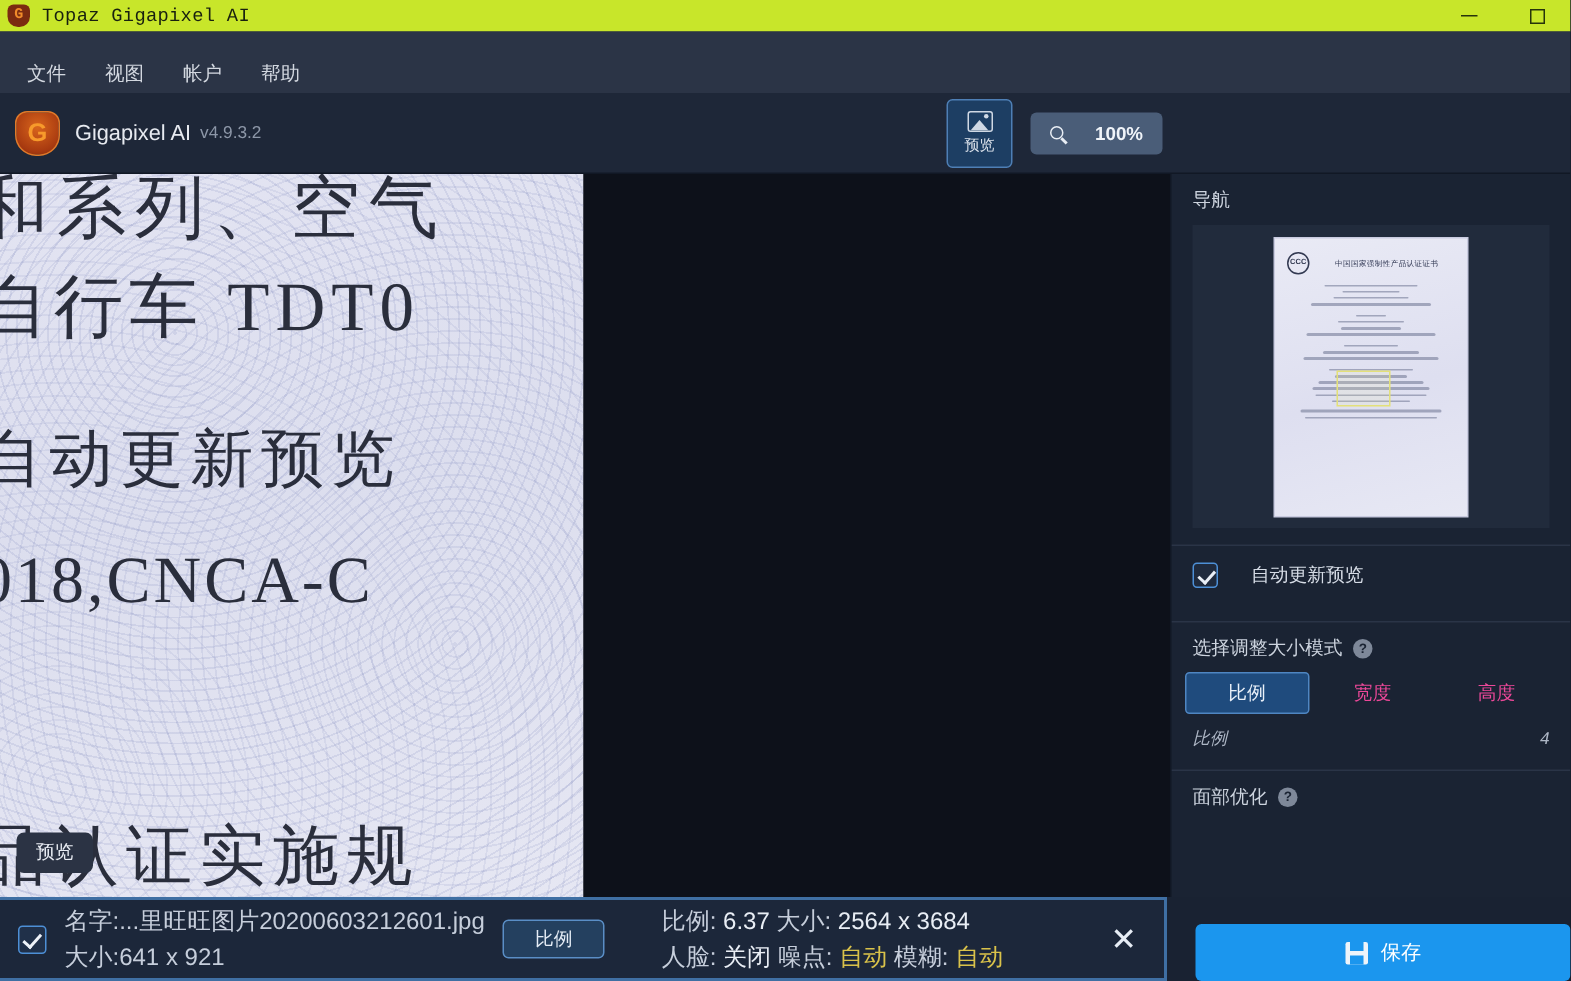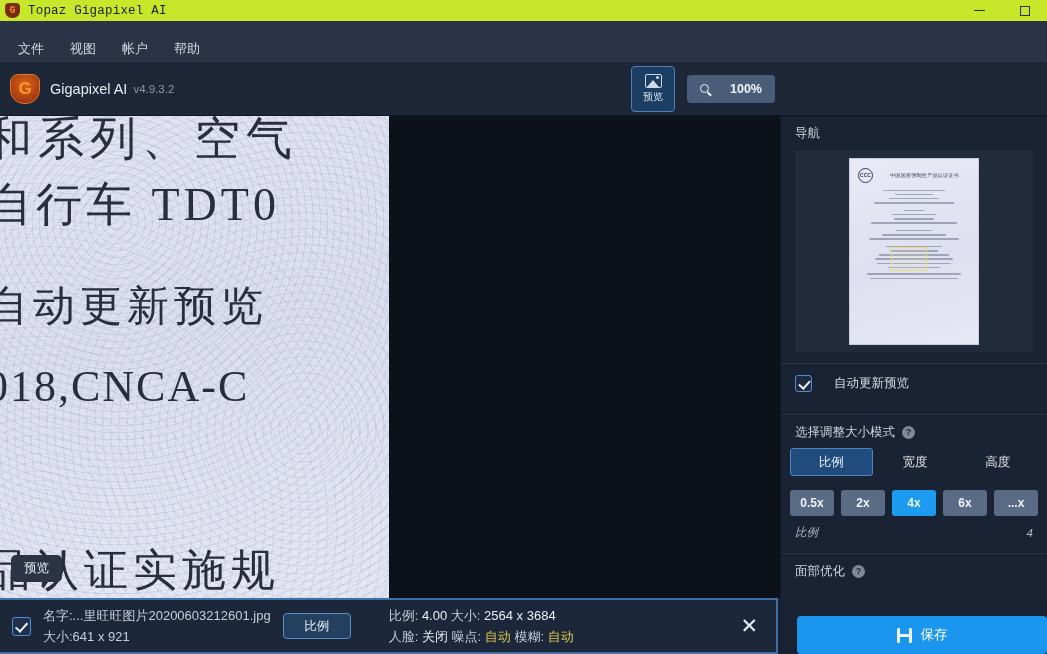--- a/index.html
+++ b/index.html
@@ -202,21 +202,21 @@
   .rp-label .lbl { color: #ccd3de; font-size: 12.5px; }
   .help {
     width: 13px; height: 13px; border-radius: 50%; background: #7e8899;
     color: #1a2333; font-size: 9px; font-weight: bold; line-height: 13px;
     text-align: center; flex: none; cursor: pointer;
   }
 
   .seg { display: flex; margin: 0 9px; gap: 2px; }
   .seg-btn {
     flex: 1; height: 28px; line-height: 28px; text-align: center;
-    color: #e5e5e5; font-size: 12.5px; border-radius: 3px; cursor: pointer;
+    color: #ec4899; font-size: 12.5px; border-radius: 3px; cursor: pointer;
   }
   .seg-btn.active { background: #1f4b7d; border: 1px solid #4f86c2; color: #eaf1f9; line-height: 26px; }
 
   .scale-row { display: flex; margin: 14px 9px 0; gap: 7px; }
   .scale-btn {
     flex: 1; height: 26px; line-height: 26px; text-align: center;
     background: #5a6b85; color: #eef2f8; font-size: 12px; font-weight: bold;
     border-radius: 3px; cursor: pointer;
   }
   .scale-btn.active { background: #1c9bf0; }
@@ -241,21 +241,21 @@
   .bb-chk {
     width: 19px; height: 19px; border: 1.5px solid #4d8fd6; border-radius: 3px;
     background: #203049; position: relative; flex: none;
   }
   .bb-chk::after {
     content: ""; position: absolute; left: 5px; top: 2px;
     width: 5px; height: 10px; border: solid #eef3f9; border-width: 0 2px 2px 0;
     transform: rotate(42deg);
   }
   .bb-col { display: flex; flex-direction: column; gap: 3px; }
-  .bb-line { color: #c6cedb; font-size: 13px; white-space: nowrap; }
+  .bb-line { color: #c6cedb; font-size: 16px; white-space: nowrap; }
   .bb-line b { color: #e9eef5; font-weight: normal; }
   .bb-line .au { color: #d9c24a; }
   .btn-ratio {
     width: 68px; height: 26px; line-height: 24px; text-align: center; flex: none;
     border: 1px solid #5a8ec6; border-radius: 4px; background: #24405f;
     color: #e6edf6; font-size: 12.5px; cursor: pointer;
   }
   .bb-gap { flex: 1; }
   .bb-close {
     color: #e7edf5; font-size: 21px; line-height: 1; cursor: pointer;
@@ -386,27 +386,20 @@
       <div class="lbl">选择调整大小模式</div>
       <div class="help">?</div>
     </div>
 
     <div class="seg">
       <div class="seg-btn active">比例</div>
       <div class="seg-btn">宽度</div>
       <div class="seg-btn">高度</div>
     </div>
 
-    <div class="scale-row">
-      <div class="scale-btn">0.5x</div>
-      <div class="scale-btn">2x</div>
-      <div class="scale-btn active">4x</div>
-      <div class="scale-btn">6x</div>
-      <div class="scale-btn">...x</div>
-    </div>
 
     <div class="ratio-row">
       <div>比例</div>
       <div>4</div>
     </div>
 
     <div class="rp-divider2"></div>
 
     <div class="rp-label">
       <div class="lbl">面部优化</div>
@@ -419,21 +412,21 @@
     <div class="bb-file">
       <div class="bb-chk"></div>
       <div class="bb-col">
         <div class="bb-line">名字:...里旺旺图片20200603212601.jpg</div>
         <div class="bb-line">大小:641 x 921</div>
       </div>
       <div class="btn-ratio">比例</div>
       <div class="bb-col" style="margin-left:26px">
         <div class="bb-line">
           <span>比例:</span>
-          <b>4.00</b>
+          <b>6.37</b>
           <span>大小:</span>
           <b>2564 x 3684</b>
         </div>
         <div class="bb-line">
           <span>人脸:</span>
           <b>关闭</b>
           <span>噪点:</span>
           <b class="au">自动</b>
           <span>模糊:</span>
           <b class="au">自动</b>

